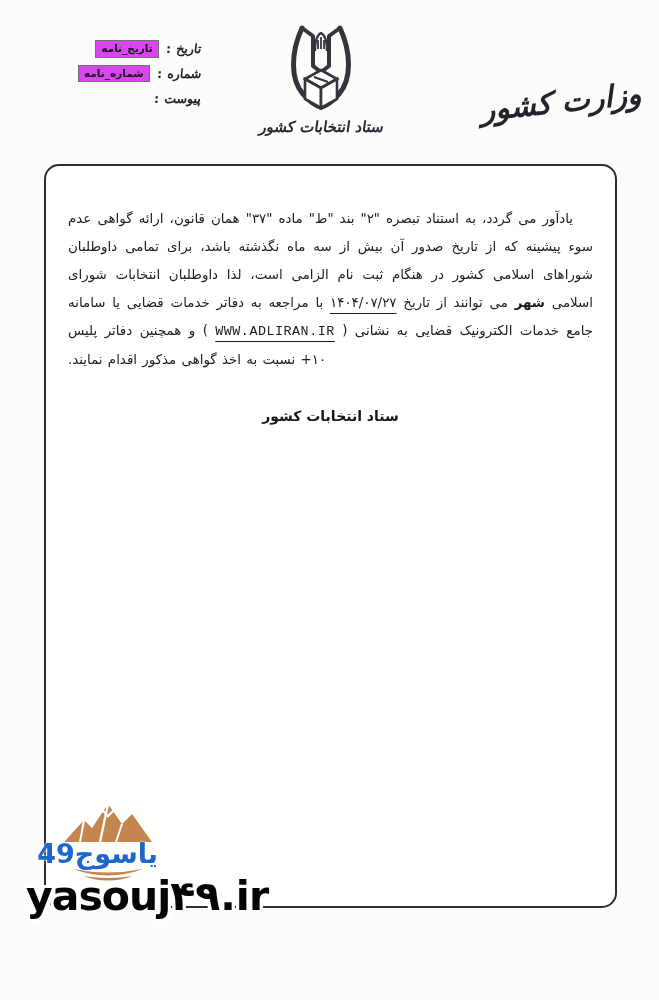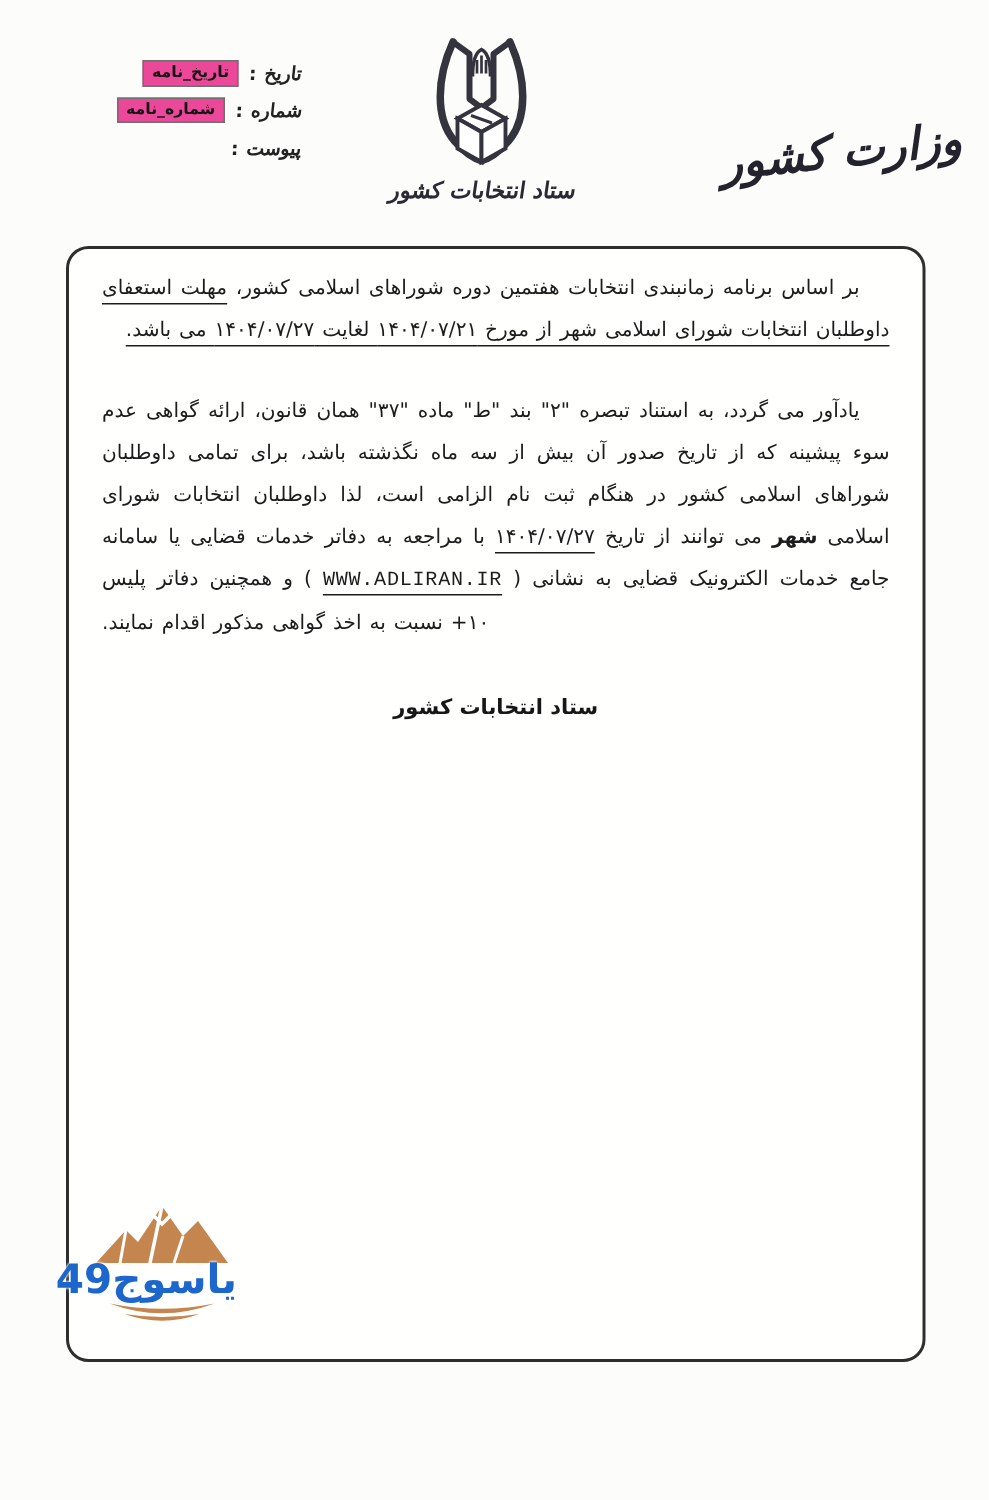--- a/index.html
+++ b/index.html
@@ -18,21 +18,21 @@
     position:absolute; left:40px; top:40px; width:160px;
     direction:rtl; font-size:12.5px;
   }
   .hdr-row { display:flex; align-items:center; margin-bottom:7px; }
   .hdr-label {
     font-weight:bold; font-style:italic;
     color:#222; margin-left:7px; white-space:nowrap;
     transform:skewX(8deg);
   }
   .hdr-value {
-    background:#ec4899; color:#151515;
+    background:#d946ef; color:#151515;
     border:1px solid #6f6f6f;
     font-size:10.5px; font-weight:bold;
     padding:1px 5px 2px; line-height:1.2;
     white-space:nowrap;
   }
   .hdr-row.attachment { margin-top:9px; }
 
   
   .logo-block {
     position:absolute; left:248px; top:24px; width:145px;
@@ -138,21 +138,20 @@
       <polygon points="34,55 50,64 50,84 34,75" fill="#ffffff" stroke="#34343e" stroke-width="2.6"></polygon>
       <polygon points="66,55 50,64 50,84 66,75" fill="#ffffff" stroke="#34343e" stroke-width="2.6"></polygon>
       <line x1="43" y1="53" x2="57" y2="58" stroke="#34343e" stroke-width="2"></line>
     </svg>
     <div class="logo-caption">ستاد انتخابات کشور</div>
   </div>
 
   <div class="ministry">وزارت کشور</div>
 
   <div class="letter-box">
-    <p class="para first"><span>بر اساس برنامه زمانبندی انتخابات هفتمین دوره شوراهای اسلامی کشور، </span><span class="u">مهلت استعفای داوطلبان انتخابات شورای اسلامی شهر از مورخ ۱۴۰۴/۰۷/۲۱ لغایت ۱۴۰۴/۰۷/۲۷ می باشد.</span></p>
 
     <p class="para second"><span>یادآور می گردد، به استناد تبصره "۲" بند "ط" ماده "۳۷" همان قانون، ارائه گواهی عدم سوء پیشینه که از تاریخ صدور آن بیش از سه ماه نگذشته باشد، برای تمامی داوطلبان شوراهای اسلامی کشور در هنگام ثبت نام الزامی است، لذا داوطلبان انتخابات شورای اسلامی </span><span class="b">شهر</span><span> می توانند از تاریخ </span><span class="u">۱۴۰۴/۰۷/۲۷</span><span> با مراجعه به دفاتر خدمات قضایی یا سامانه جامع خدمات الکترونیک قضایی به نشانی ( </span><span class="u url" dir="ltr">WWW.ADLIRAN.IR</span><span> ) و همچنین دفاتر پلیس ۱۰+ نسبت به اخذ گواهی مذکور اقدام نمایند.</span></p>
 
     <div class="signature">ستاد انتخابات کشور</div>
   </div>
 
   <div class="watermark">
     <svg width="92" height="46" viewBox="0 0 92 46" aria-hidden="true">
       <polygon points="2,44 22,22 30,30 46,6 60,26 70,16 90,44" fill="#c5854e"></polygon>
       <polyline points="46,6 38,44" stroke="#ffffff" stroke-width="2.4" fill="none"></polyline>
@@ -162,14 +161,15 @@
     </svg>
     <div class="wm-site">یاسوج49</div>
     <div class="wm-waves">
       <svg width="76" height="18" viewBox="0 0 76 18" aria-hidden="true">
         <path d="M3,2 Q38,15 73,2 Q38,9 3,2 Z" fill="#c5854e"></path>
         <path d="M13,9 Q38,18 63,9 Q38,13 13,9 Z" fill="#c5854e"></path>
       </svg>
     </div>
   </div>
 
+  <div class="site-url">yasouj۴۹.ir</div>
 
 </div>
 
 </body></html>

